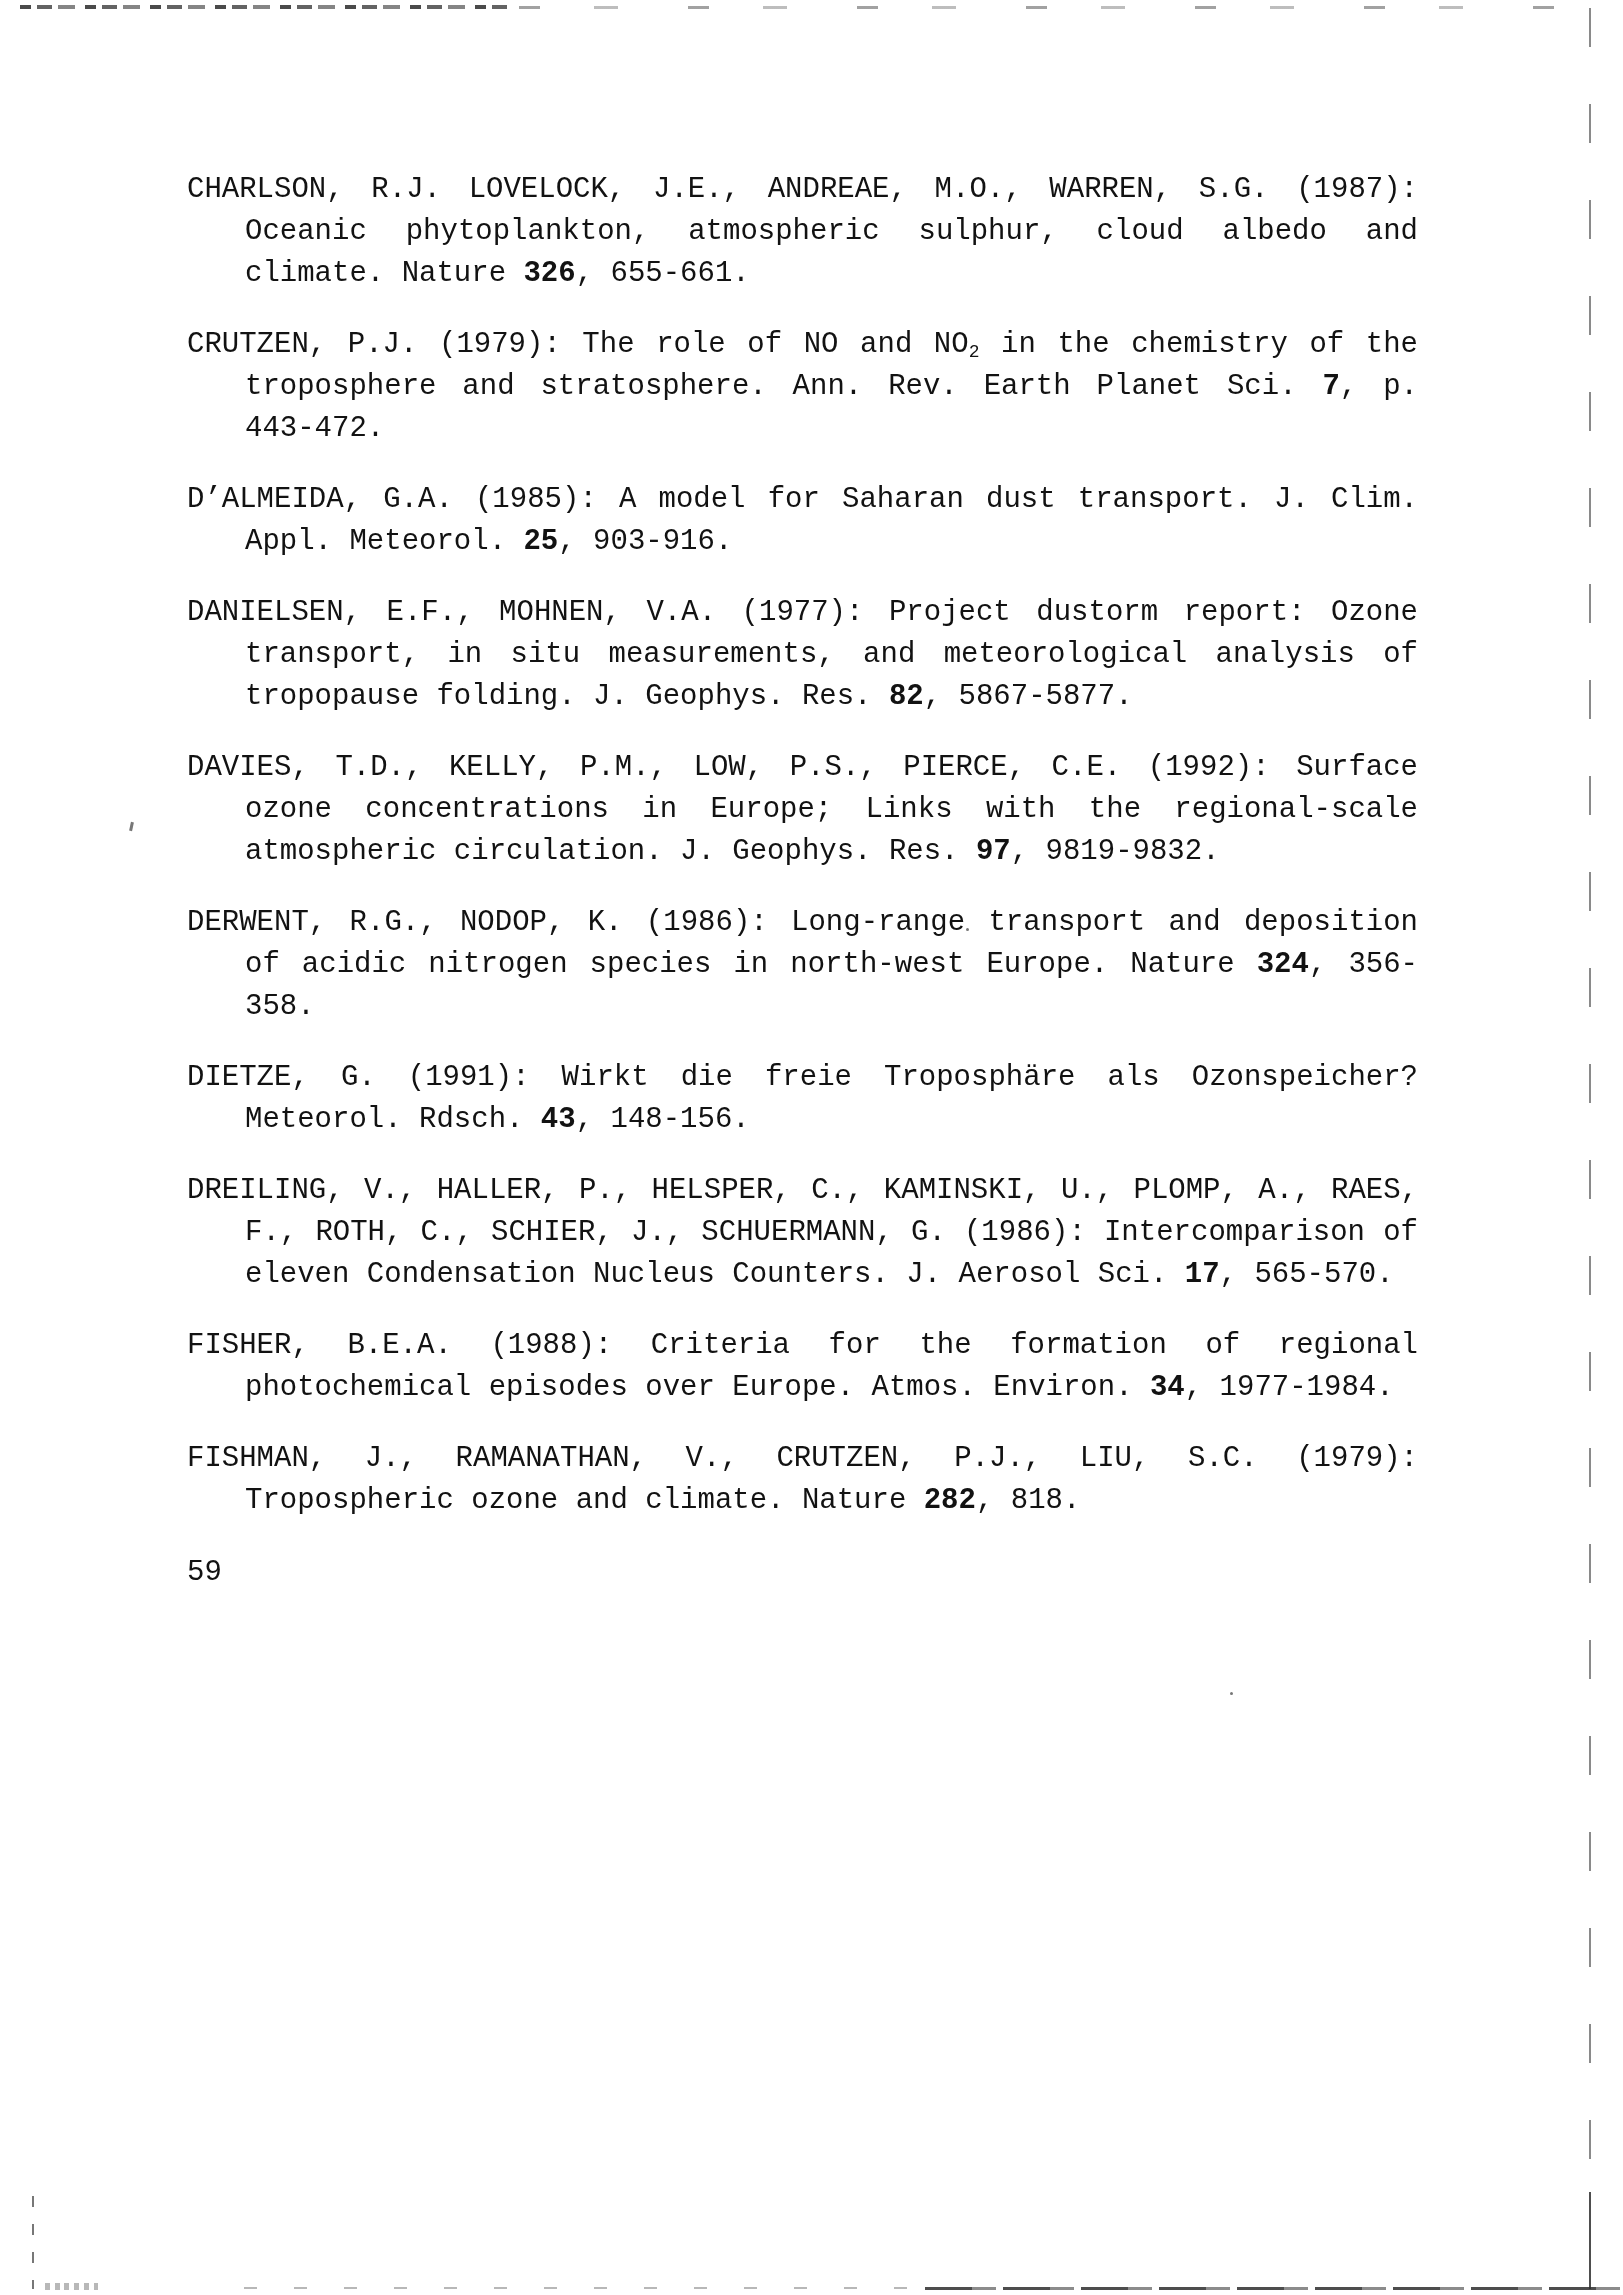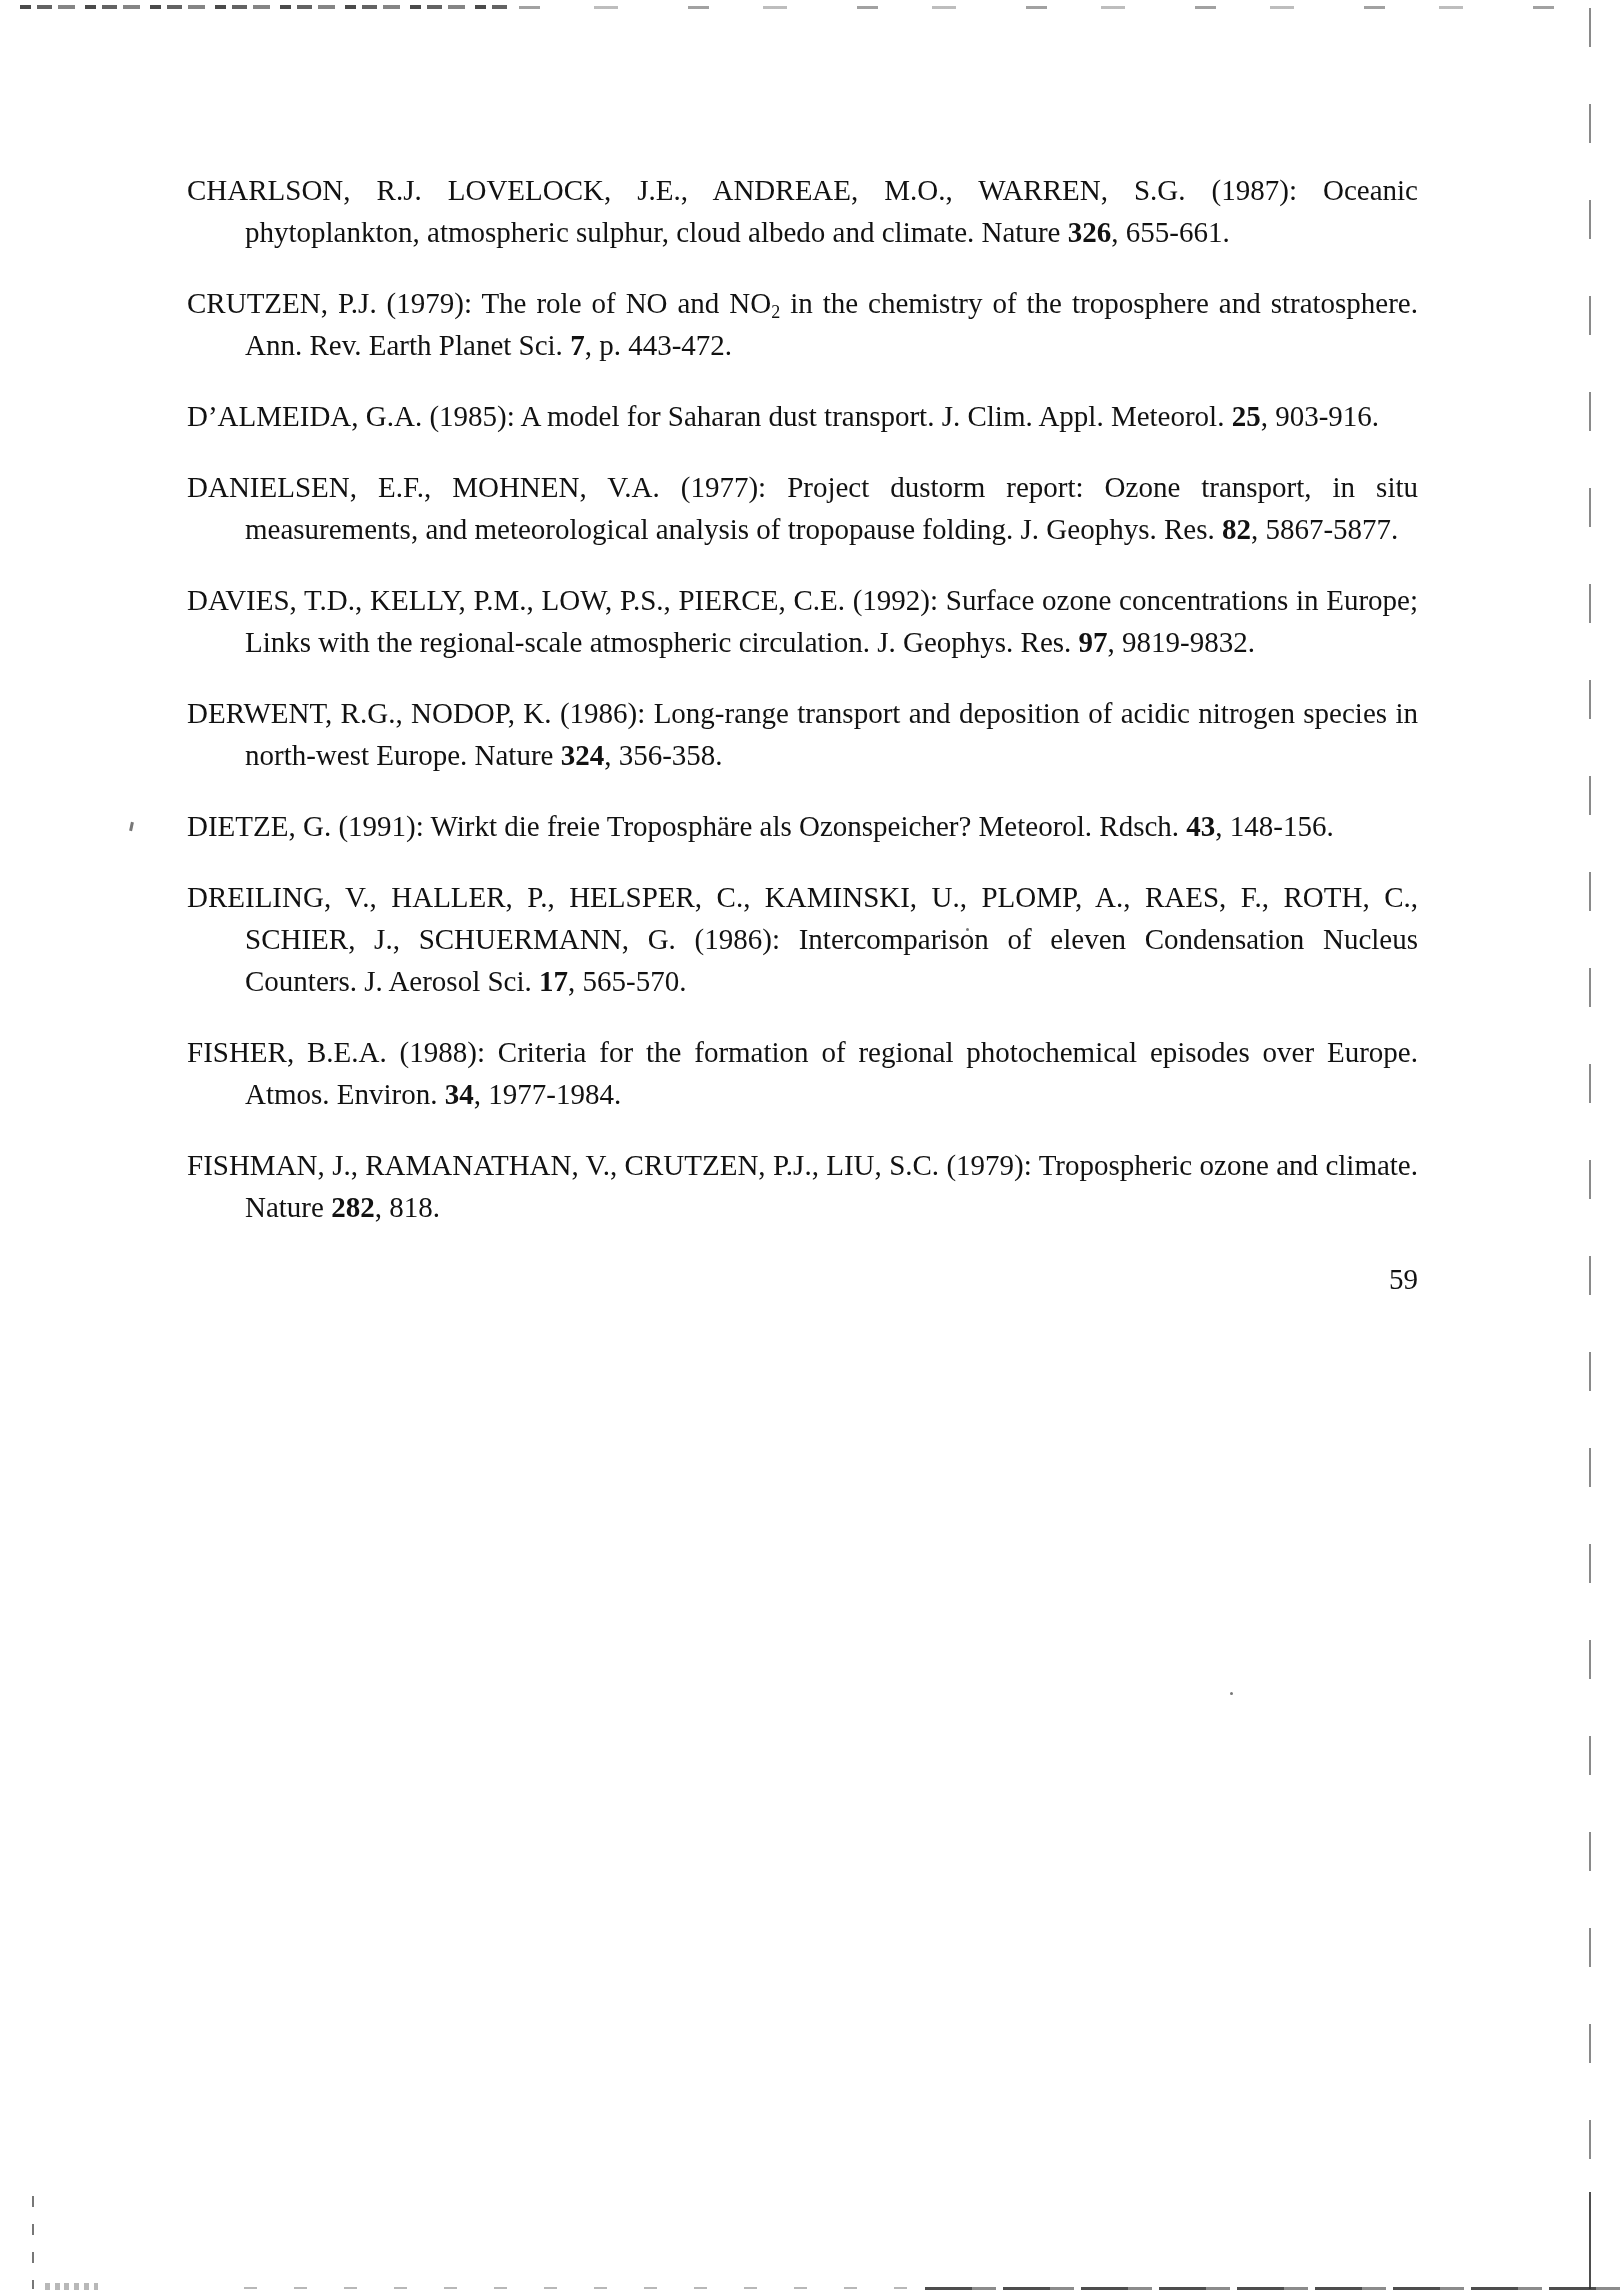--- a/index.html
+++ b/index.html
@@ -6,21 +6,21 @@
     margin: 0;
     padding: 0;
     background: #e8e8e8;
   }
   .page {
     position: relative;
     width: 1623px;
     height: 2295px;
     background: #ffffff;
     overflow: hidden;
-    font-family: Liberation Serif, serif;
+    font-family: Liberation Mono, monospace;
     color: #121212;
   }
   .content {
     position: absolute;
     top: 169px;
     left: 187px;
     width: 1231px;
   }
   .ref {
     font-size: 29px;
@@ -33,21 +33,21 @@
   }
   .ref b { font-weight: bold; }
   .ref sub {
     font-size: 0.62em;
     line-height: 0;
     vertical-align: -0.28em;
   }
   .page-number {
     font-size: 29px;
     line-height: 42px;
-    text-align: right;
+    text-align: left;
     margin-top: 30px;
   }
   
   .artifact { position: absolute; pointer-events: none; }
   .top-edge-dark {
     left: 20px; top: 4.9px; width: 487px; height: 4px; opacity: .8;
     background: repeating-linear-gradient(90deg,
       #1d1d1d 0 11.4px, transparent 11.4px 17px,
       #3c3c3c 17px 32px, transparent 32px 38px,
       #666 38px 55px, transparent 55px 65px);

